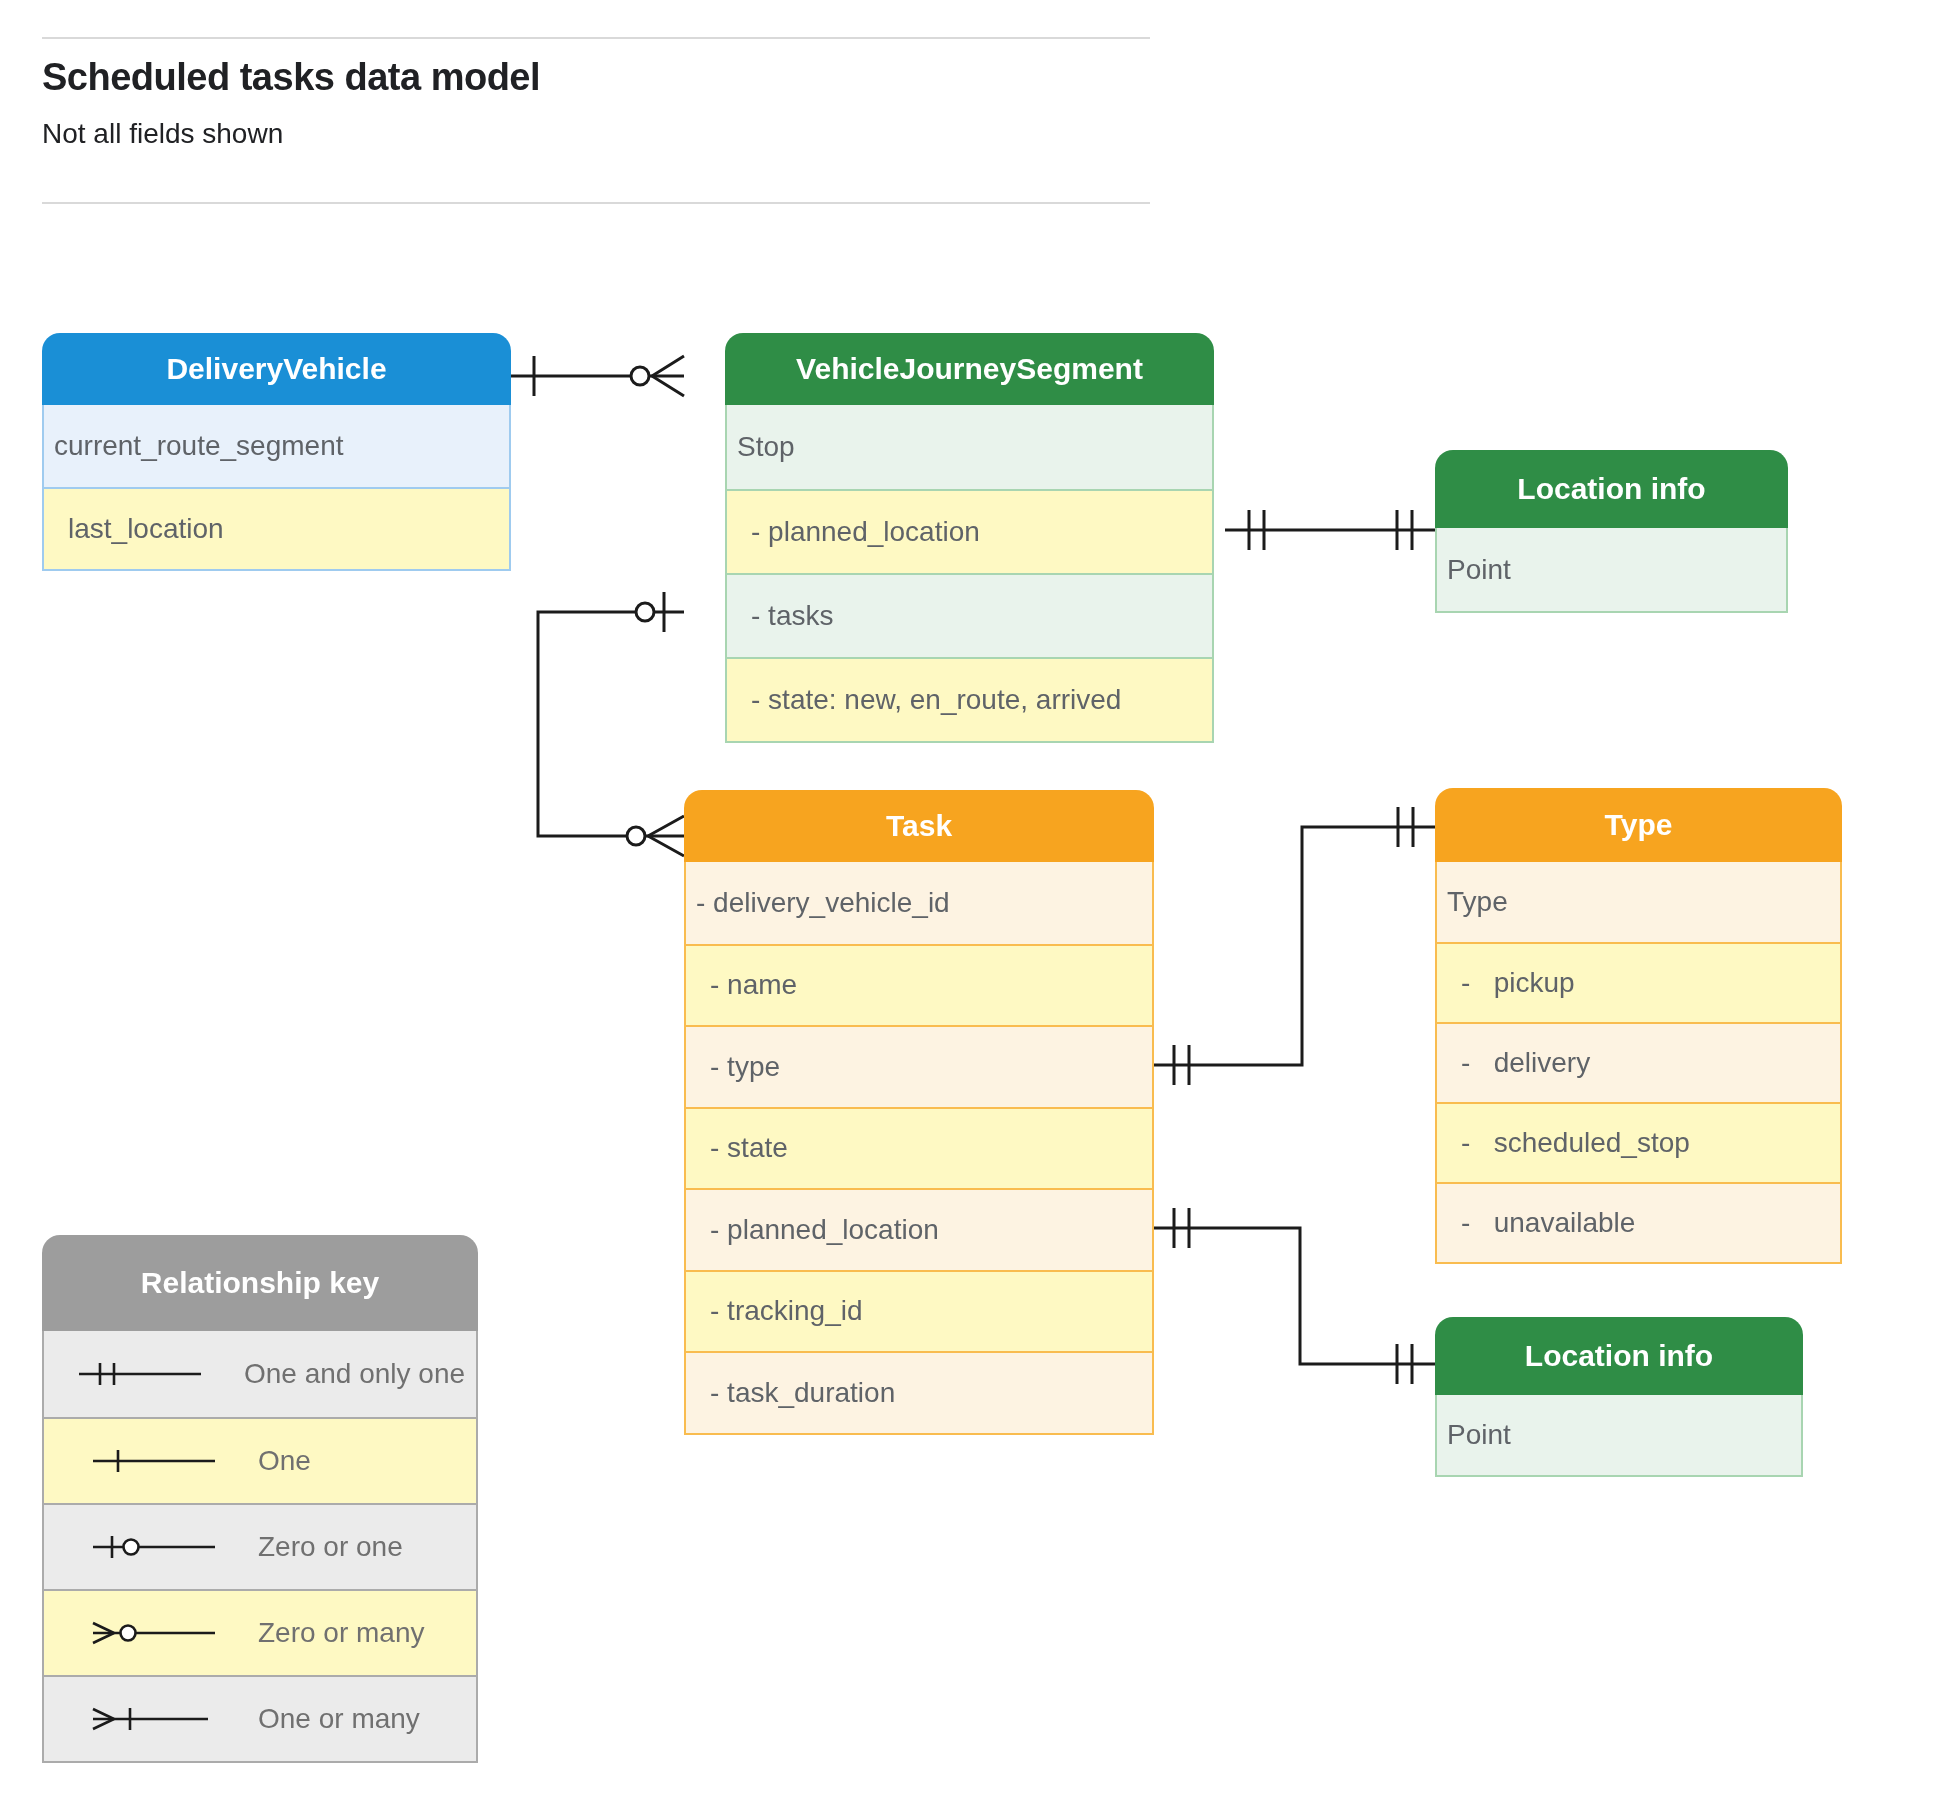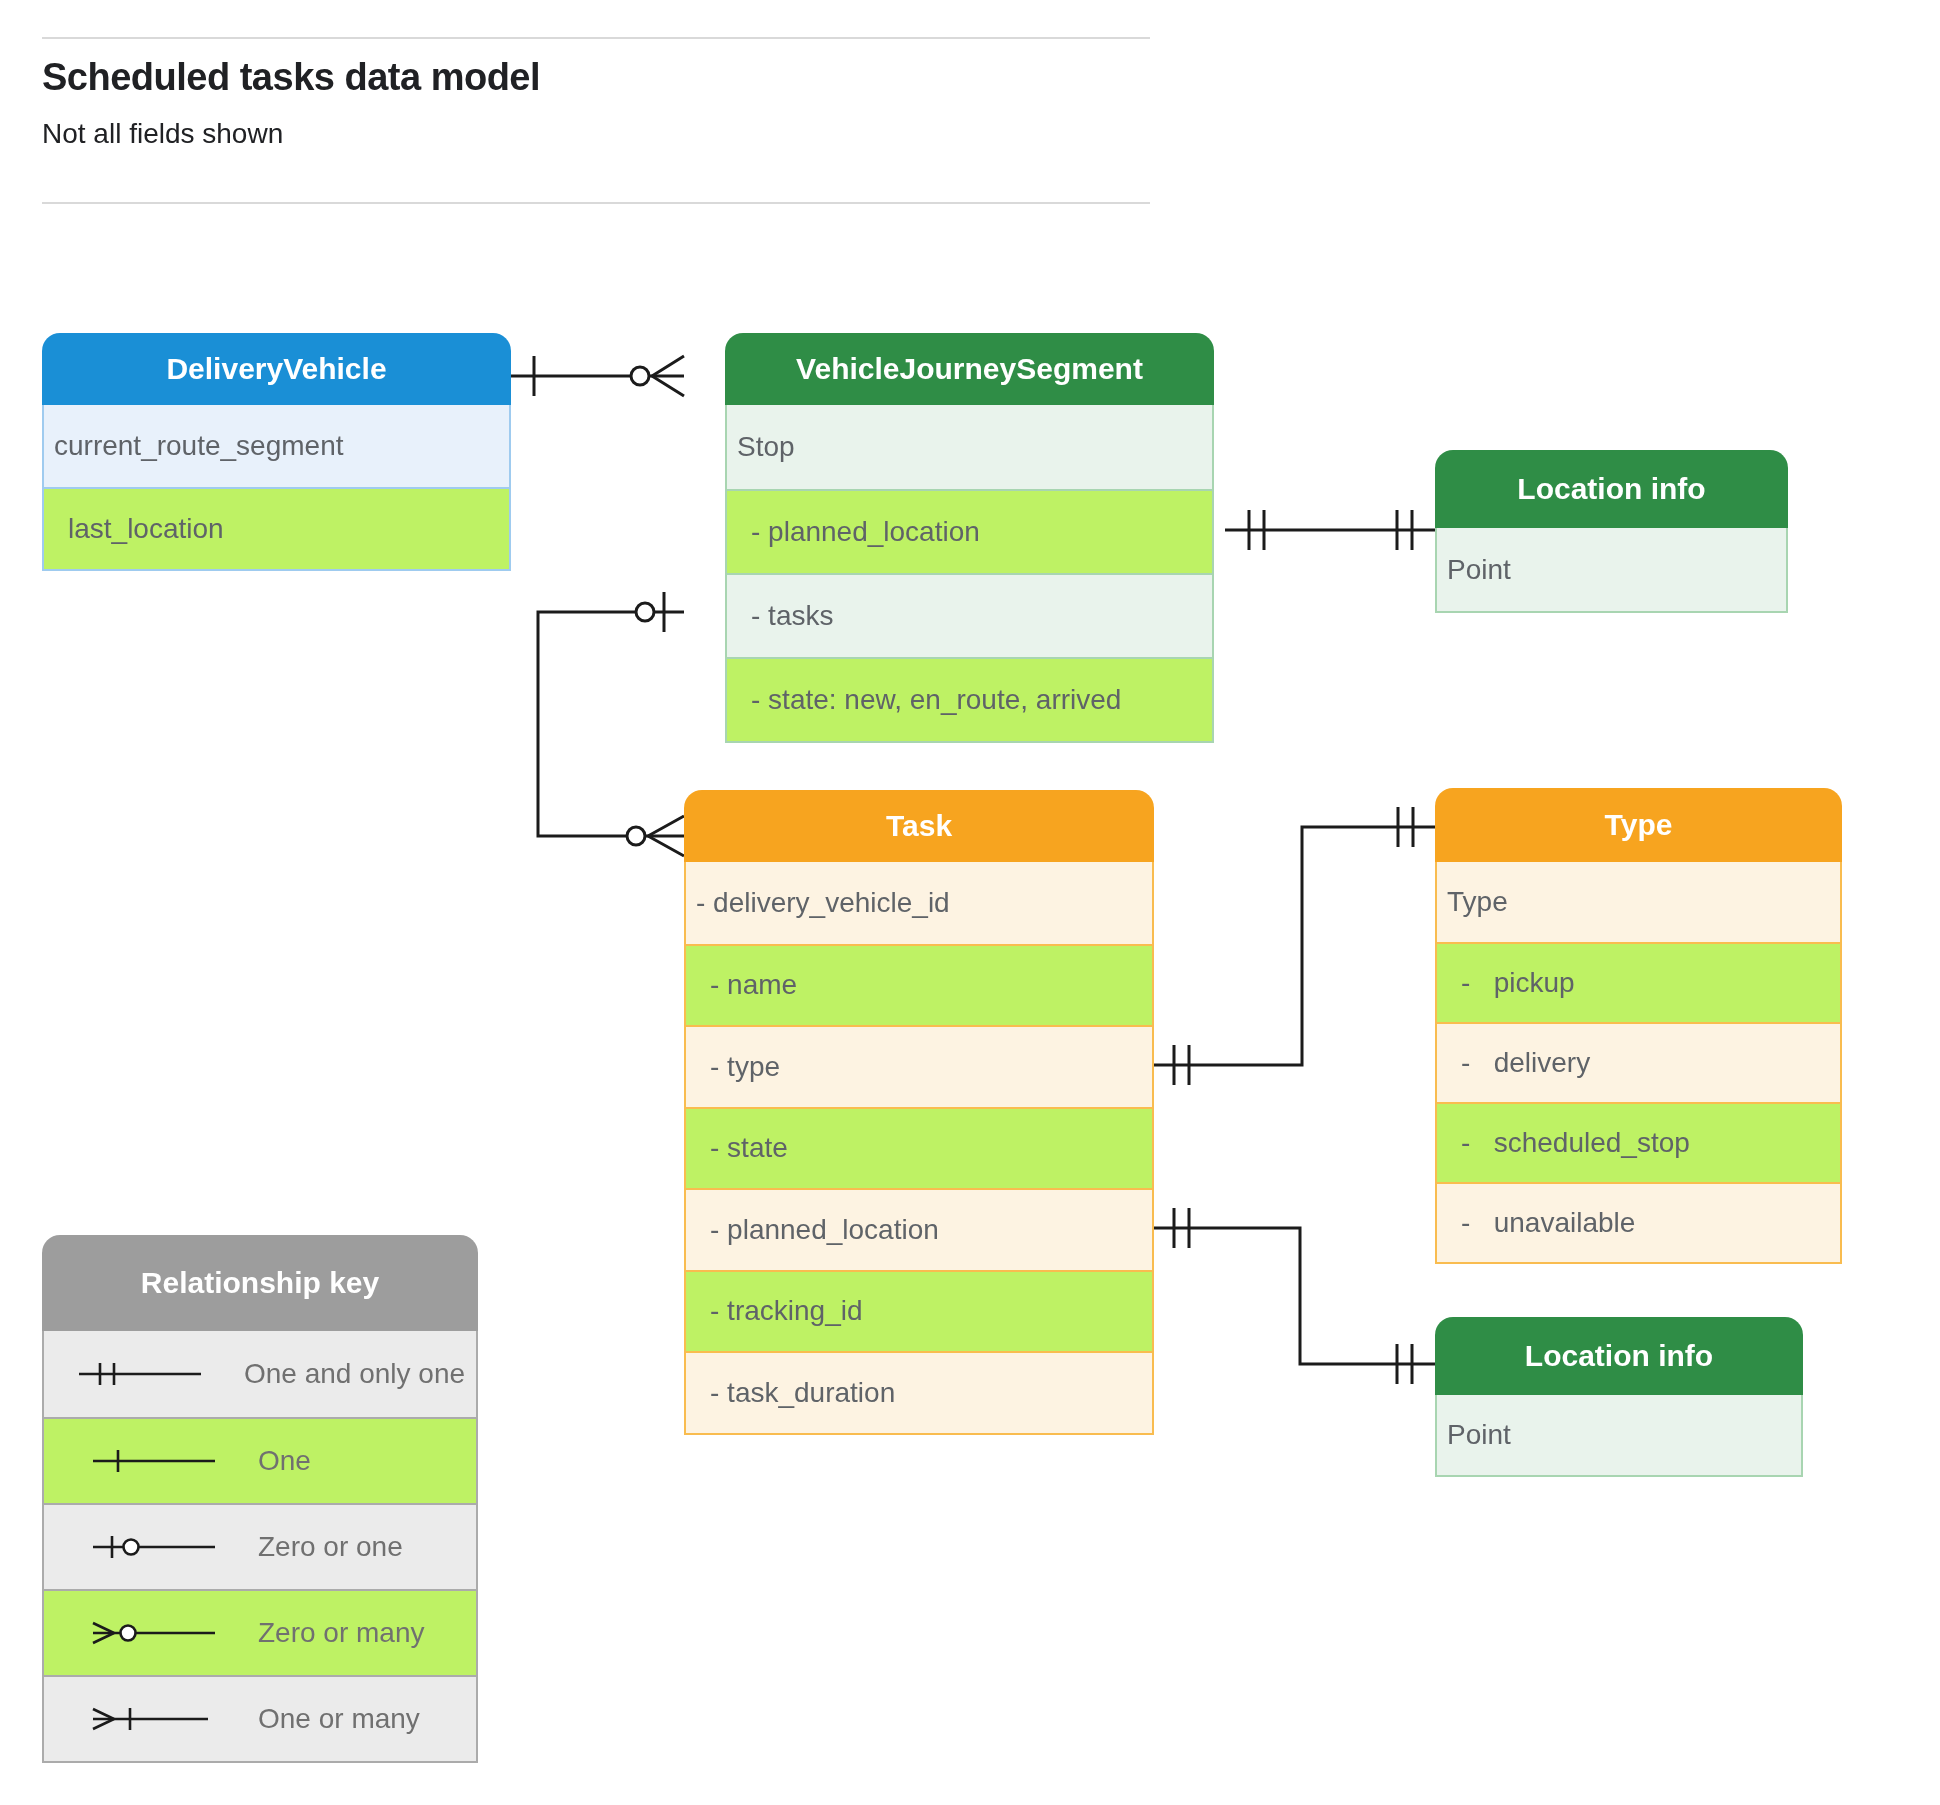--- a/index.html
+++ b/index.html
@@ -8,21 +8,21 @@
   .hrule{position:absolute;height:2px;background:#d9d9d9;}
 
   .page-title{position:absolute;left:42px;top:56px;font-size:38px;font-weight:bold;color:#202124;letter-spacing:-0.5px;}
   .page-subtitle{position:absolute;left:42px;top:118px;font-size:28px;color:#202124;}
 
   .entity{position:absolute;z-index:2;}
   .ehead{height:72px;border-radius:18px 18px 0 0;display:flex;align-items:center;justify-content:center;
          color:#ffffff;font-weight:bold;font-size:30px;background:var(--hdr);}
   .ebody{border:2px solid var(--bd);border-top:none;background:#ffffff;}
   .row{height:82px;display:flex;align-items:center;padding-left:24px;font-size:28px;color:#5f6368;
-       white-space:pre;border-top:2px solid var(--bd);background:#bef264;box-sizing:border-box;}
+       white-space:pre;border-top:2px solid var(--bd);background:#fef9c3;box-sizing:border-box;}
   .row:first-child{border-top:none;padding-left:10px;}
   .row.alt{background:var(--alt);}
 
   .blue  {--hdr:#1a8fd6;--bd:#9fcbef;--alt:#e8f1fb;}
   .green {--hdr:#2f8d46;--bd:#a8d5b1;--alt:#e9f3ec;}
   .orange{--hdr:#f7a41f;--bd:#f9bc4f;--alt:#fdf3e2;}
   .gray  {--hdr:#9d9d9d;--bd:#ababab;--alt:#ebebeb;}
 
   .vjs .row{height:84px;}
   .task .row{height:81.5px;}

